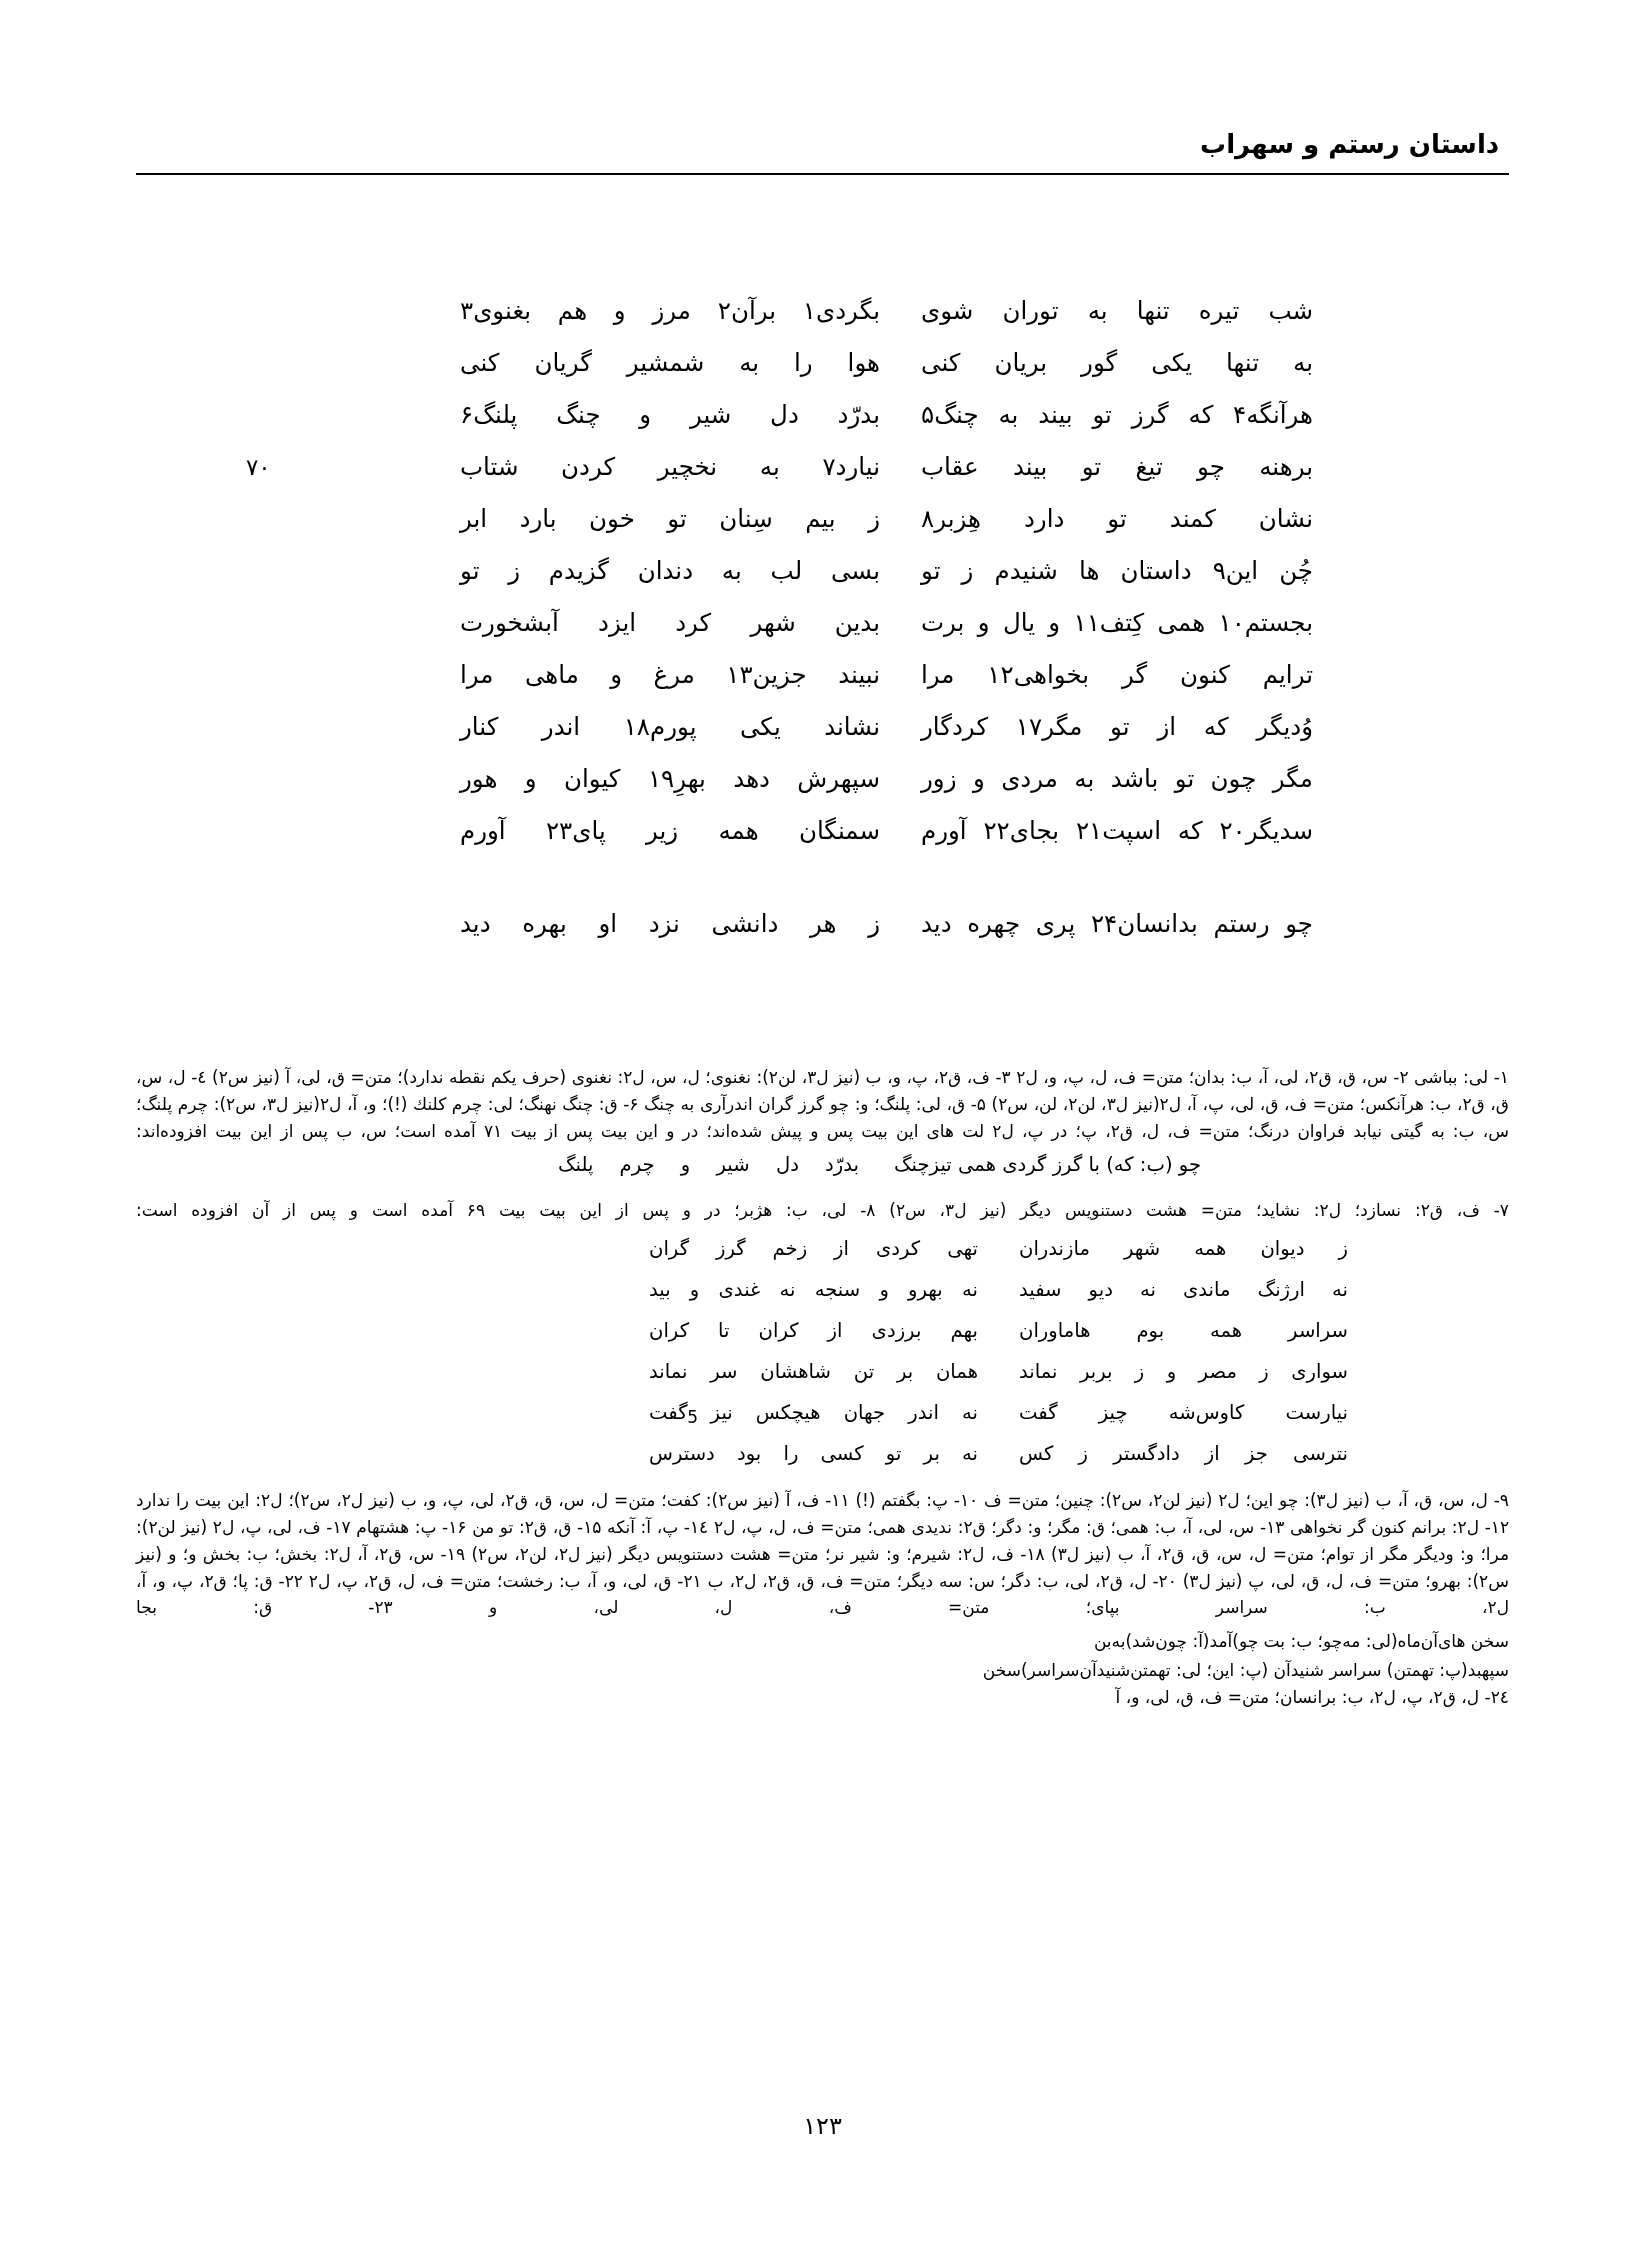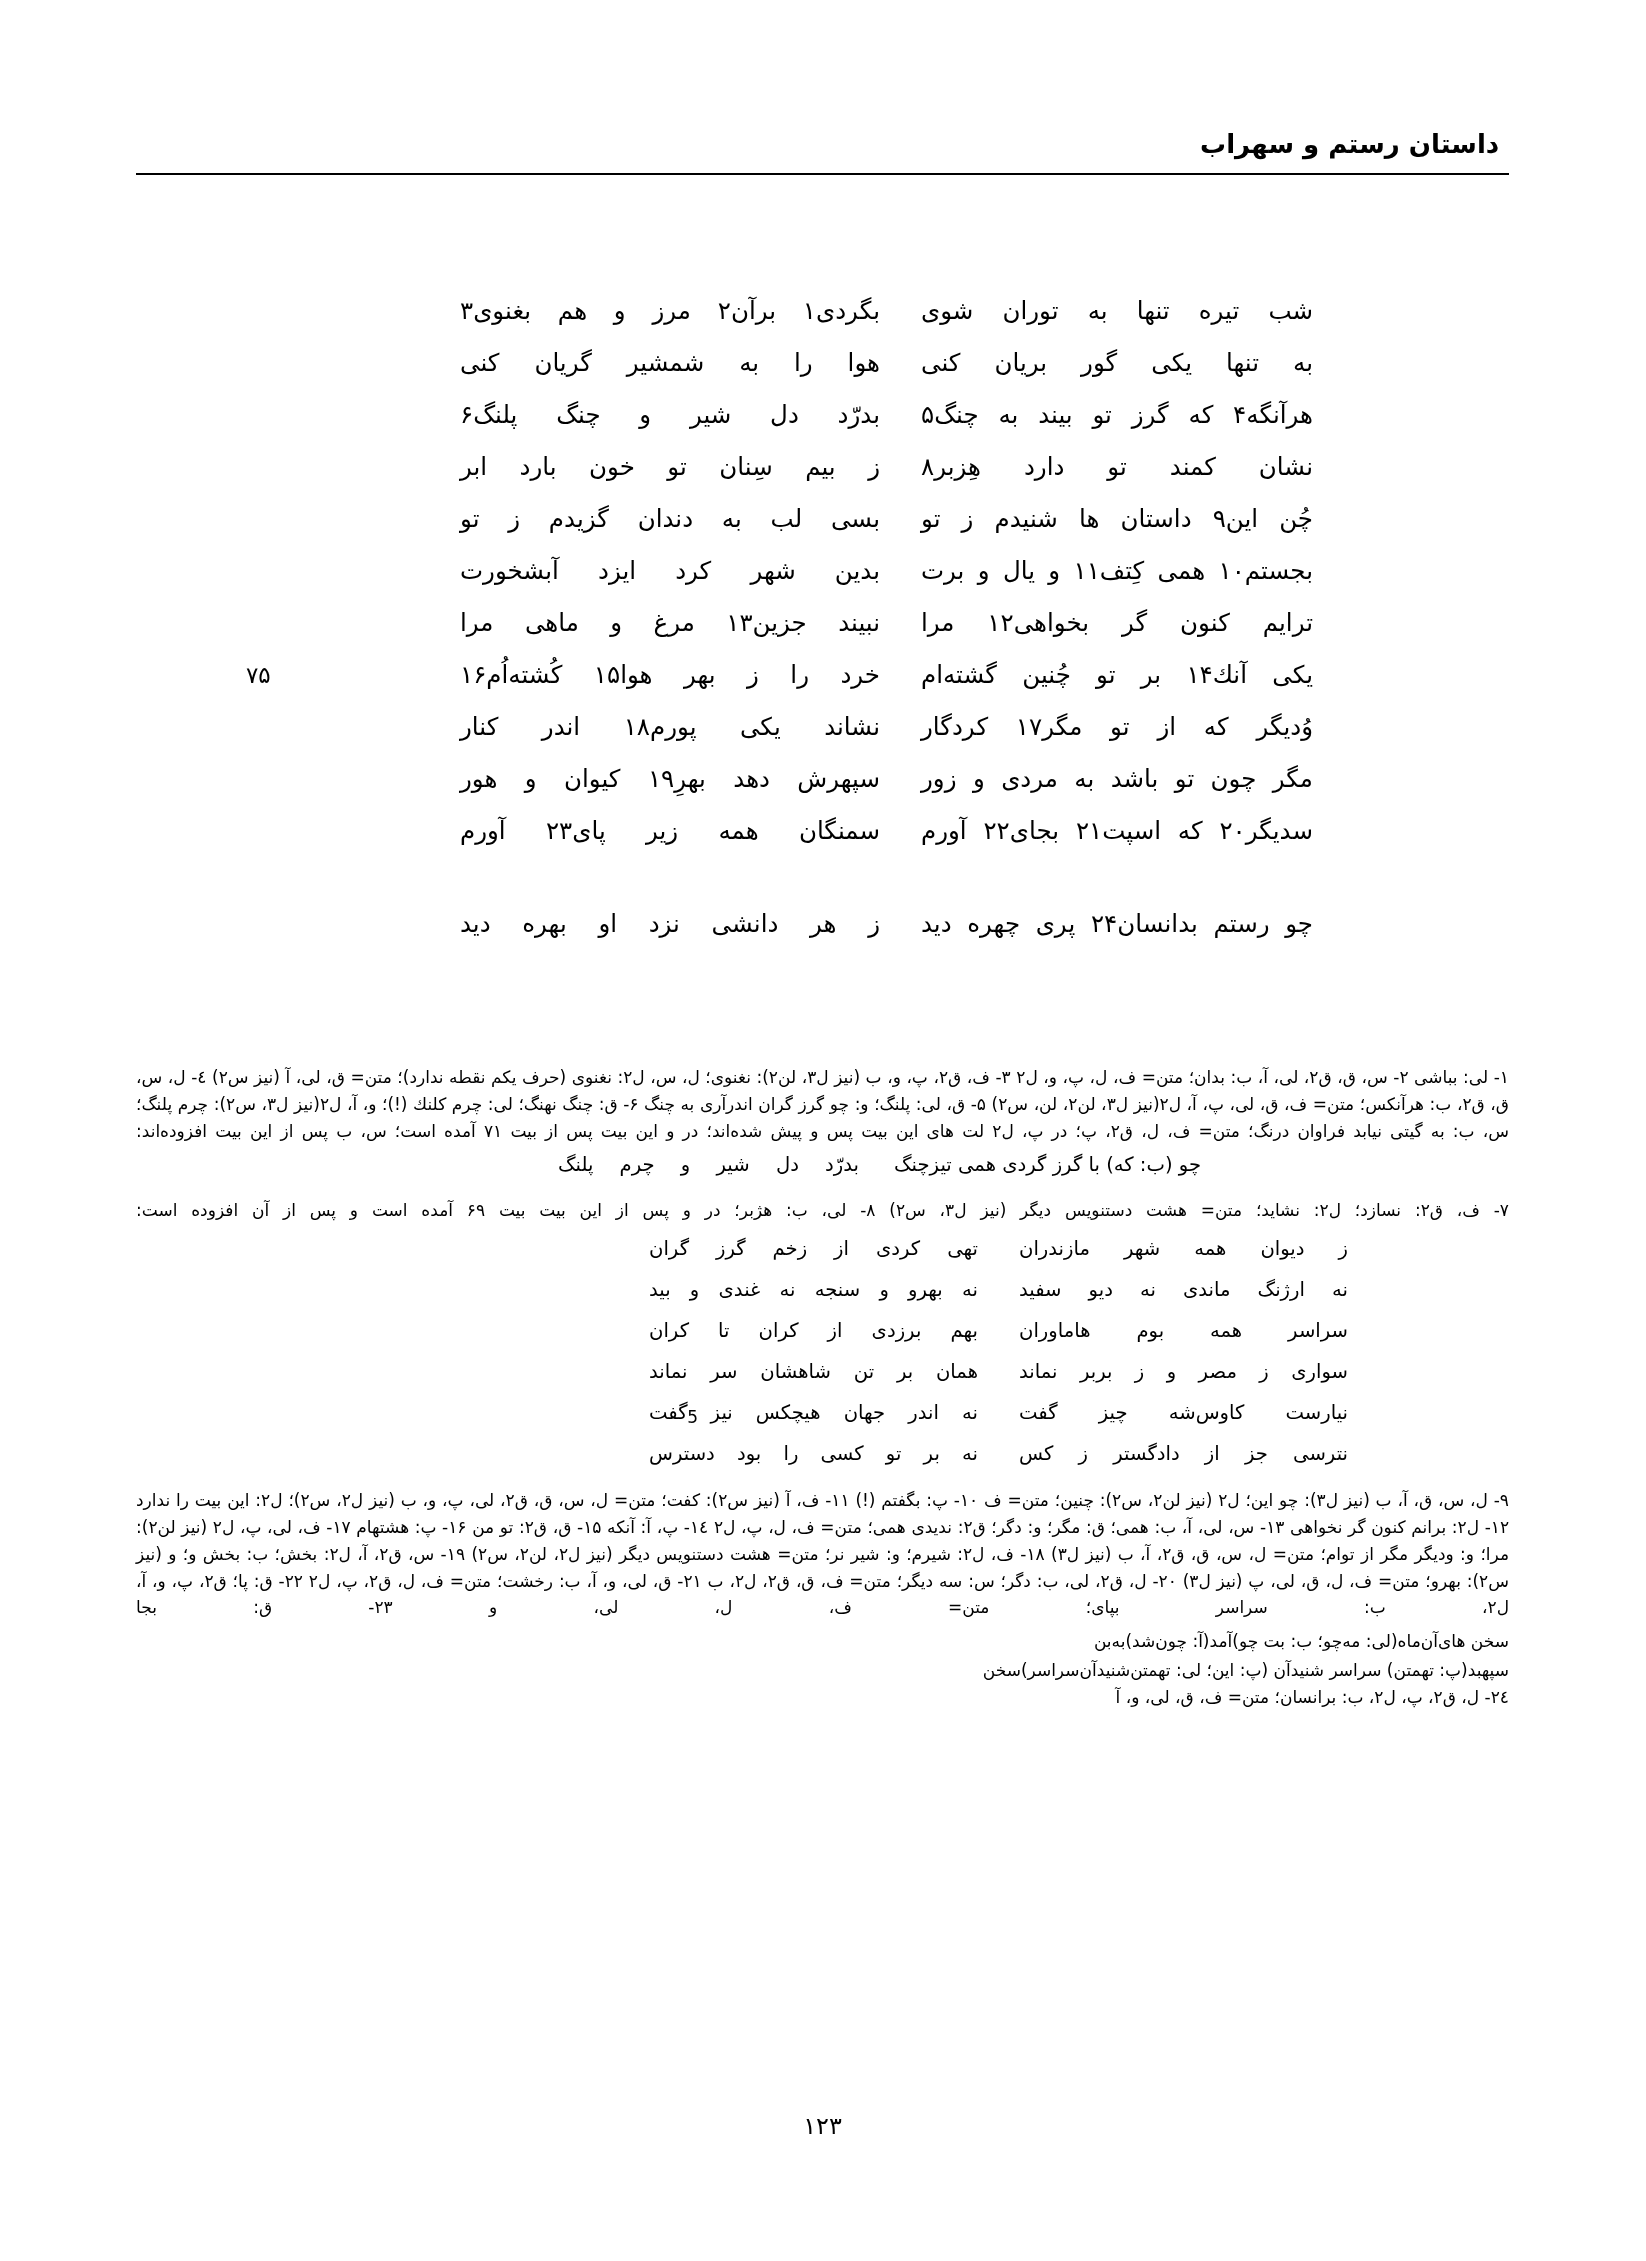--- a/index.html
+++ b/index.html
@@ -197,20 +197,25 @@
       <span class="hemistich first">به تنها یکی گور بریان کنی</span>
       <span class="hemistich second">هوا را به شمشیر گریان کنی</span>
     </div>
 
     <div class="verse-line">
       <span class="verse-num"></span>
       <span class="hemistich first">هرآنگه۴ که گرز تو بیند به چنگ۵</span>
       <span class="hemistich second">بدرّد دل شیر و چنگ پلنگ۶</span>
     </div>
 
+    <div class="verse-line">
+      <span class="verse-num">۷۰</span>
+      <span class="hemistich first">برهنه چو تیغ تو بیند عقاب</span>
+      <span class="hemistich second">نیارد۷ به نخچیر کردن شتاب</span>
+    </div>
 
     <div class="verse-line">
       <span class="verse-num"></span>
       <span class="hemistich first">نشان کمند تو دارد هِزبر۸</span>
       <span class="hemistich second">ز بیم سِنان تو خون بارد ابر</span>
     </div>
 
     <div class="verse-line">
       <span class="verse-num"></span>
       <span class="hemistich first">چُن این۹ داستان ها شنیدم ز تو</span>
@@ -222,25 +227,20 @@
       <span class="hemistich first">بجستم۱۰ همی کِتف۱۱ و یال و برت</span>
       <span class="hemistich second">بدین شهر کرد ایزد آبشخورت</span>
     </div>
 
     <div class="verse-line">
       <span class="verse-num"></span>
       <span class="hemistich first">ترایم کنون گر بخواهی۱۲ مرا</span>
       <span class="hemistich second">نبیند جزین۱۳ مرغ و ماهی مرا</span>
     </div>
 
-    <div class="verse-line">
-      <span class="verse-num">۷۵</span>
-      <span class="hemistich first">یکی آنك۱۴ بر تو چُنین گشته‌ام</span>
-      <span class="hemistich second">خرد را ز بهر هوا۱۵ کُشته‌اُم۱۶</span>
-    </div>
 
     <div class="verse-line">
       <span class="verse-num"></span>
       <span class="hemistich first">وُدیگر که از تو مگر۱۷ کردگار</span>
       <span class="hemistich second">نشاند یکی پورم۱۸ اندر کنار</span>
     </div>
 
     <div class="verse-line">
       <span class="verse-num"></span>
       <span class="hemistich first">مگر چون تو باشد به مردی و زور</span>

